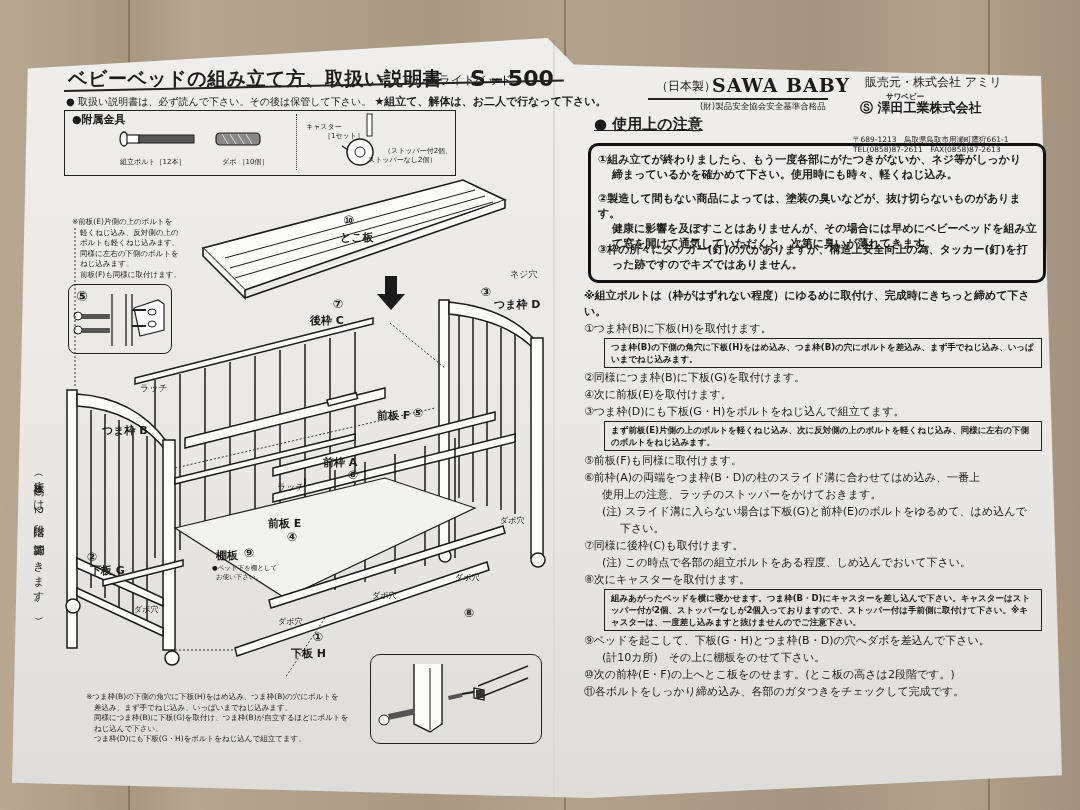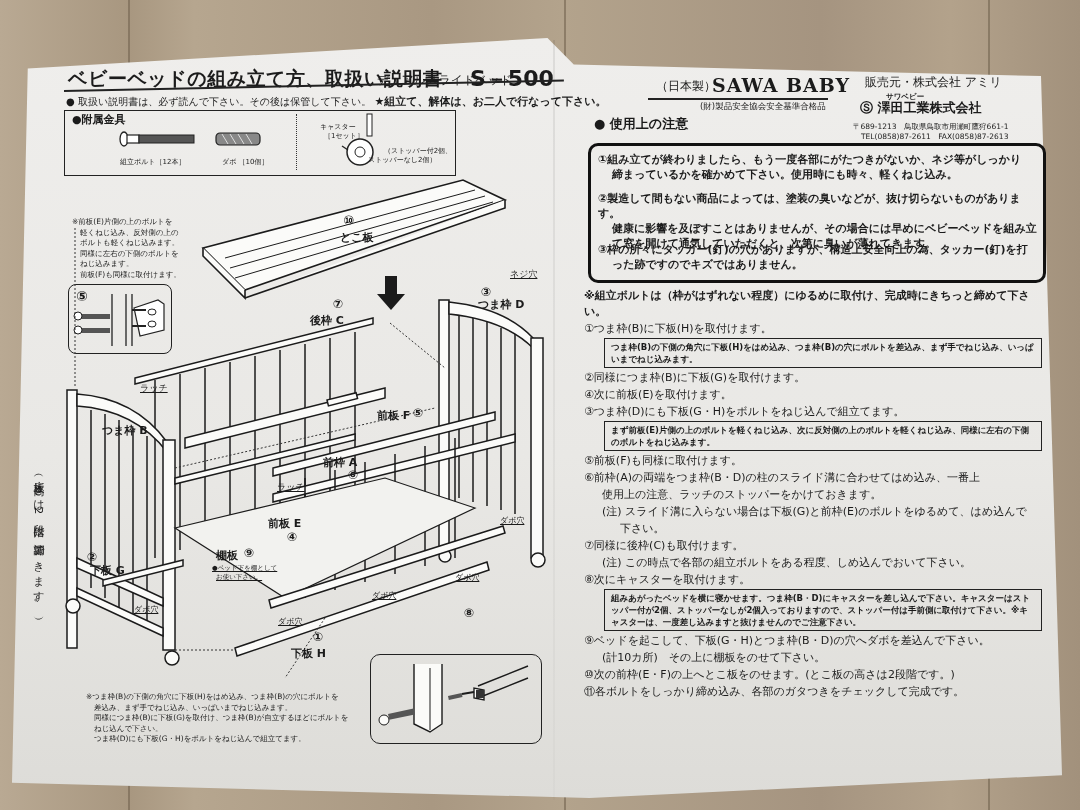--- a/index.html
+++ b/index.html
@@ -21,33 +21,33 @@
   .notice b{font-size:11px;}
   .box{border:1.6px solid #222;}
   .parts{left:64px;top:110px;width:390px;height:64px;}
   .parts-head{left:72px;top:112px;font-size:11px;font-weight:bold;}
   .sm{font-size:7px;white-space:nowrap;}
   .vdash{left:296px;top:114px;height:56px;border-left:1.5px dotted #333;}
   .note-tl{left:72px;top:217px;font-size:7.5px;line-height:10.5px;width:120px;}
   .inset5{left:68px;top:284px;width:102px;height:68px;border-radius:8px;}
   .vert{left:30px;top:470px;writing-mode:vertical-rl;font-size:11px;letter-spacing:2px;}
   .diag-lbl{font-size:11px;font-weight:bold;white-space:nowrap;}
-  .diag-sm{font-size:7.5px;white-space:nowrap;text-decoration:underline;}
+  .diag-sm{font-size:7.5px;white-space:nowrap;}
   .note-bl{left:86px;top:692px;font-size:7.5px;line-height:10.5px;width:280px;}
   .inset-bolt{left:370px;top:654px;width:170px;height:88px;border-radius:10px;}
   
   .made{left:656px;top:78px;font-size:12px;white-space:nowrap;}
   .brand{left:712px;top:74px;font-size:19px;font-weight:bold;font-family:"DejaVu Serif",serif;letter-spacing:1px;white-space:nowrap;}
   .brand-rule{left:648px;top:98px;width:180px;height:1.5px;background:#222;}
   .cert{left:700px;top:101px;font-size:8.5px;white-space:nowrap;}
   .seller{left:865px;top:74px;font-size:12px;white-space:nowrap;}
   .kana{left:886px;top:92px;font-size:7.5px;white-space:nowrap;font-weight:bold;}
   .maker{left:860px;top:99px;font-size:13px;font-weight:bold;white-space:nowrap;}
-  .addr{left:853px;top:122px;font-size:7.5px;line-height:10px;white-space:nowrap;text-align:right;}
-  .usage-head{left:594px;top:115px;font-size:13px;font-weight:bold;white-space:nowrap;}
+  .addr{left:853px;top:135px;font-size:7.5px;line-height:10px;white-space:nowrap;}
+  .usage-head{left:594px;top:115px;font-size:15px;font-weight:bold;white-space:nowrap;text-decoration:underline;}
   .caution{left:588px;top:143px;width:452px;height:134px;border:3px solid #111;border-radius:10px;}
   .ci{position:absolute;font-size:11px;line-height:15px;left:598px;width:440px;font-weight:bold;}
   .ci span.ind{padding-left:14px;display:block;}
   .steps{left:584px;top:288px;width:462px;font-size:11px;line-height:17px;}
   .step{font-weight:normal;}
   .sub{border:1.2px solid #222;font-size:8.5px;line-height:12px;padding:2px 6px;margin:1px 4px 1px 20px;font-weight:bold;}
   .ind{padding-left:18px;}
   .ind2{padding-left:36px;}
   svg{position:absolute;}
 </style>
@@ -77,21 +77,21 @@
   <rect x="9" y="5" width="12" height="8" fill="#fff" stroke="#222" stroke-width="1.2"></rect>
   <rect x="21" y="5" width="55" height="8" fill="#555" stroke="#222"></rect>
 </svg>
 <div class="abs sm" style="left:120px;top:157px">組立ボルト［12本］</div>
 <svg style="left:214px;top:130px" width="50" height="18">
   <rect x="2" y="3" width="44" height="12" rx="4" fill="#888" stroke="#222" stroke-width="1.2"></rect>
   <path d="M8 4 L14 14 M16 4 L22 14 M24 4 L30 14 M32 4 L38 14" stroke="#ddd" stroke-width="1"></path>
 </svg>
 <div class="abs sm" style="left:222px;top:157px">ダボ ［10個］</div>
 <div class="abs vdash"></div>
-<div class="abs sm" style="left:320px;top:122px">キャスター</div>
+<div class="abs sm" style="left:306px;top:122px">キャスター</div>
 <div class="abs sm" style="left:324px;top:131px">［1セット］</div>
 <svg style="left:340px;top:112px" width="40" height="58">
   <rect x="27" y="2" width="5" height="22" fill="#fff" stroke="#222"></rect>
   <circle cx="20" cy="40" r="13" fill="#fff" stroke="#222" stroke-width="1.5"></circle>
   <circle cx="20" cy="40" r="5" fill="#fff" stroke="#222"></circle>
   <path d="M8 38 L2 34" stroke="#222" stroke-width="1.4"></path>
 </svg>
 <div class="abs sm" style="left:384px;top:146px">（ストッパー付2個、</div>
 <div class="abs sm" style="left:368px;top:155px">ストッパーなし2個）</div>
 
@@ -197,21 +197,21 @@
     <line x1="335" y1="145" x2="390" y2="190"></line>
     <line x1="20" y1="50" x2="20" y2="210"></line>
     <line x1="120" y1="290" x2="380" y2="230"></line>
   </g>
 </svg>
 
 <div class="abs diag-lbl" style="left:343px;top:213px;font-size:13px">⑩</div>
 <div class="abs diag-lbl" style="left:340px;top:230px">とこ板</div>
 <div class="abs diag-sm" style="left:510px;top:268px;font-size:9px">ネジ穴</div>
 <div class="abs diag-lbl" style="left:481px;top:285px;font-size:12px">③</div>
-<div class="abs diag-lbl" style="left:478px;top:297px">つま枠 D</div>
+<div class="abs diag-lbl" style="left:494px;top:297px">つま枠 D</div>
 <div class="abs diag-lbl" style="left:333px;top:297px;font-size:12px">⑦</div>
 <div class="abs diag-lbl" style="left:310px;top:313px">後枠 C</div>
 <div class="abs diag-sm" style="left:140px;top:382px;font-size:9px">ラッチ</div>
 <div class="abs diag-lbl" style="left:377px;top:408px">前板 F</div>
 <div class="abs diag-lbl" style="left:413px;top:406px;font-size:12px">⑤</div>
 <div class="abs diag-lbl" style="left:102px;top:423px">つま枠 B</div>
 <div class="abs diag-lbl" style="left:323px;top:455px">前枠 A</div>
 <div class="abs diag-lbl" style="left:348px;top:468px;font-size:12px">⑥</div>
 <div class="abs diag-sm" style="left:277px;top:481px;font-size:9px">ラッチ</div>
 <div class="abs diag-lbl" style="left:268px;top:516px">前板 E</div>

